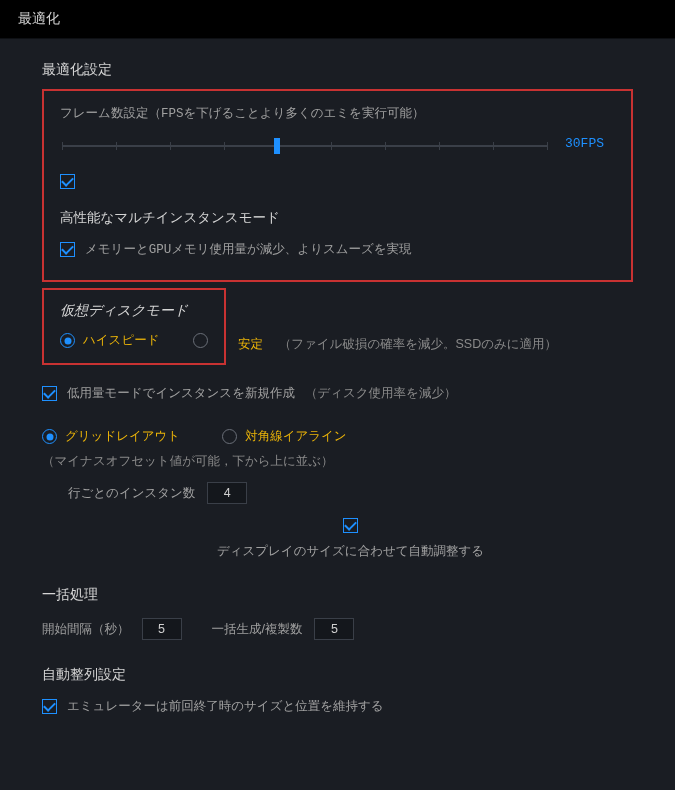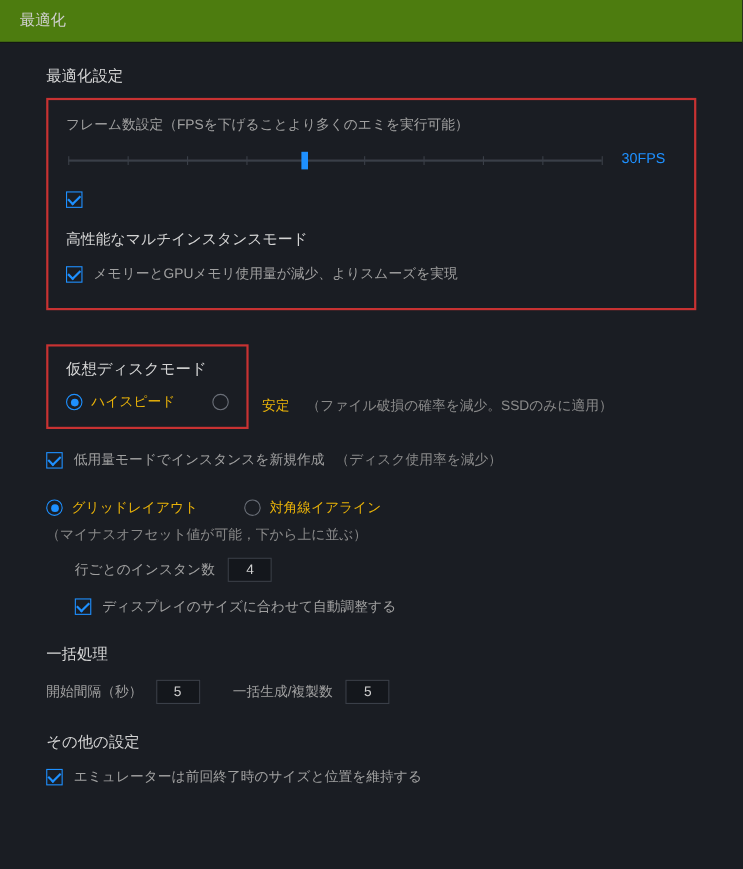--- a/index.html
+++ b/index.html
@@ -10,41 +10,42 @@
     body {
       background: #1a1d23;
       color: #a0a0a0;
       font-family: "Meiryo", "Hiragino Sans", "Yu Gothic", sans-serif;
       font-size: 13px;
       width: 675px;
       height: 790px;
       overflow: hidden;
     }
     .titlebar {
-      background: #4d7c0f;
+      background: #000000;
       color: #d0d0d0;
       padding: 10px 18px;
       font-size: 14px;
       border-bottom: 1px solid #0e1014;
     }
     .content {
       padding: 22px 42px;
     }
     .section-title {
       color: #d5d5d5;
       font-size: 14px;
       margin-bottom: 14px;
     }
     .section-title.first {
       margin-bottom: 10px;
     }
     .highlight-box {
       border: 2px solid #c83232;
       padding: 14px 16px 16px;
-      margin-bottom: 31px;
+      margin-bottom: 6px;
+      font-family: Liberation Mono, monospace;
     }
     .highlight-box-small {
       border: 2px solid #c83232;
       padding: 12px 16px 14px;
       margin-bottom: 8px;
       display: inline-block;
       min-width: 150px;
     }
     .sub-label {
       color: #a0a0a0;
@@ -241,21 +242,21 @@
     </div>
 
     <div class="subsection-title">高性能なマルチインスタンスモード</div>
     <div class="check-row">
       <span class="checkbox checked"></span>
       <span class="check-label">メモリーとGPUメモリ使用量が減少、よりスムーズを実現</span>
     </div>
   </div>
 
   <div class="highlight-box-small">
-    <div class="section-title" style="margin-bottom:12px;">仮想ディスクモード</div>
+    <div class="section-title" style="margin-bottom:12px;font-style:italic;">仮想ディスクモード</div>
     <div class="inline-radios">
       <span class="radio selected"></span>
       <span class="radio-label">ハイスピード</span>
       <span class="gap"></span>
       <span class="radio"></span>
     </div>
   </div>
   <span class="radio-label" style="margin-left:8px;">安定</span>
   <span class="radio-note" style="margin-left:12px;">（ファイル破損の確率を減少。SSDのみに適用）</span>
 
@@ -272,39 +273,39 @@
       <span style="width:26px;"></span>
       <span class="radio"></span>
       <span class="radio-label">対角線イアライン</span>
       <span class="radio-note">（マイナスオフセット値が可能，下から上に並ぶ）</span>
     </div>
     <div class="indent">
       <div class="field-row">
         <span class="check-label">行ごとのインスタン数</span>
         <span class="num-input">4</span>
       </div>
-      <div class="check-row" style="margin-top:14px;">
+      <div class="check-row" style="margin-top:14px;flex-direction:column;">
         <span class="checkbox checked"></span>
         <span class="check-label">ディスプレイのサイズに合わせて自動調整する</span>
       </div>
     </div>
   </div>
 
   <div class="section-block">
     <div class="section-title">一括処理</div>
     <div class="batch-row">
       <span class="check-label">開始間隔（秒）</span>
       <span class="num-input">5</span>
       <span style="width:6px;"></span>
       <span class="check-label">一括生成/複製数</span>
       <span class="num-input">5</span>
     </div>
   </div>
 
   <div class="section-block">
-    <div class="section-title">その他の設定</div>
+    <div class="section-title">自動整列設定</div>
     <div class="check-row">
       <span class="checkbox checked"></span>
       <span class="check-label">エミュレーターは前回終了時のサイズと位置を維持する</span>
     </div>
   </div>
 
 </div>
 
 </body></html>

